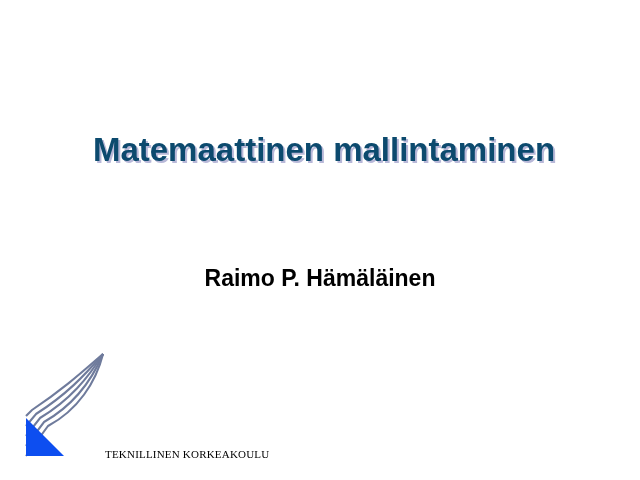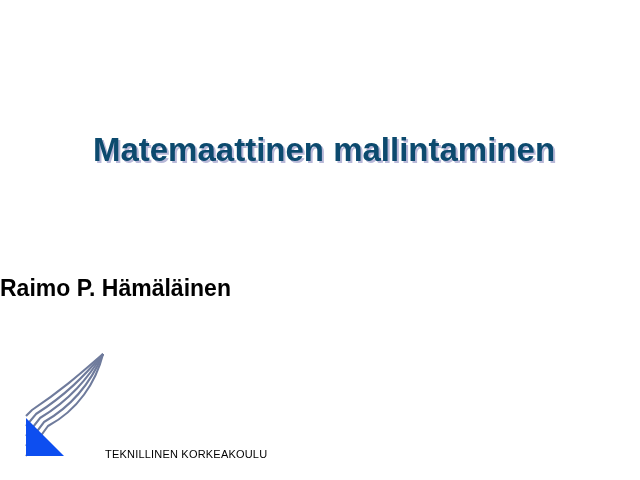--- a/index.html
+++ b/index.html
@@ -31,41 +31,42 @@
     color: #0c4a6e;
     text-shadow: 2px 2px 0 #b8b8d8;
     white-space: nowrap;
   }
   #title-line-1 { top: 131px; }
   #title-line-2 { top: 199px; }
 
   #author {
     position: absolute;
     left: 0;
-    top: 275px;
+    top: 265px;
     width: 640px;
+    text-align: center;
     font-family: "Liberation Sans", sans-serif;
     font-weight: bold;
     font-size: 23px;
     color: #000000;
     white-space: nowrap;
   }
 
   #logo-wrap {
     position: absolute;
     left: 18px;
     top: 352px;
     width: 96px;
     height: 118px;
   }
   #footer-text {
     position: absolute;
     left: 105px;
     top: 448px;
-    font-family: Liberation Sans, sans-serif;
+    font-family: Liberation Serif, serif;
     font-size: 11px;
     font-weight: normal;
     letter-spacing: 0.2px;
     color: #000000;
     white-space: nowrap;
   }
 </style>
 </head>
 <body>
 

